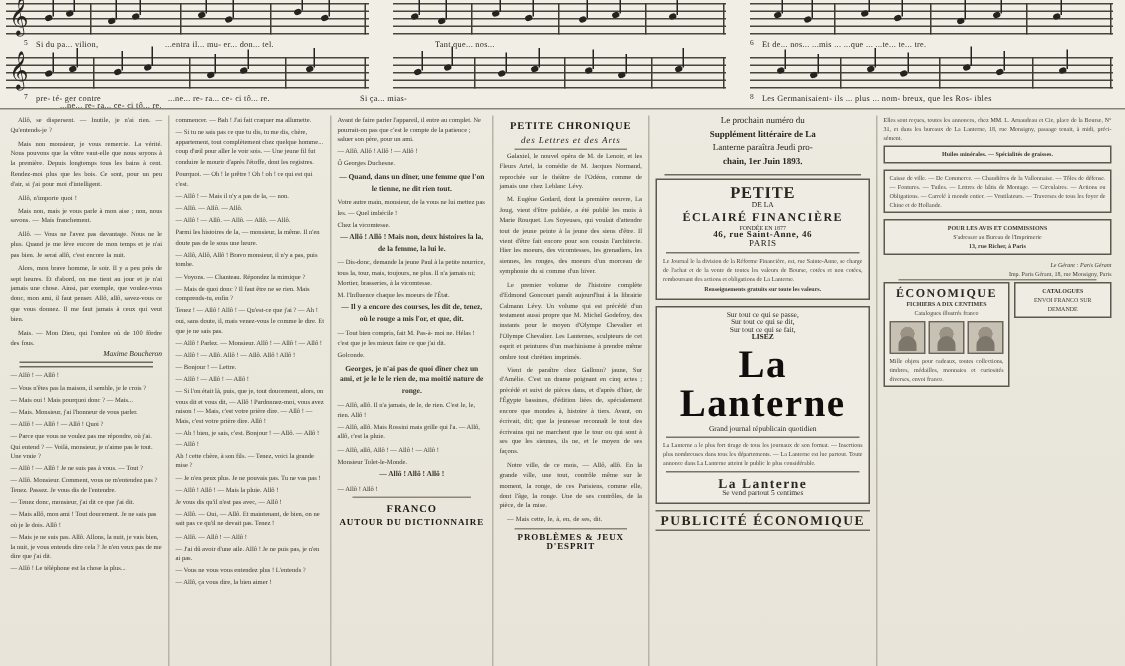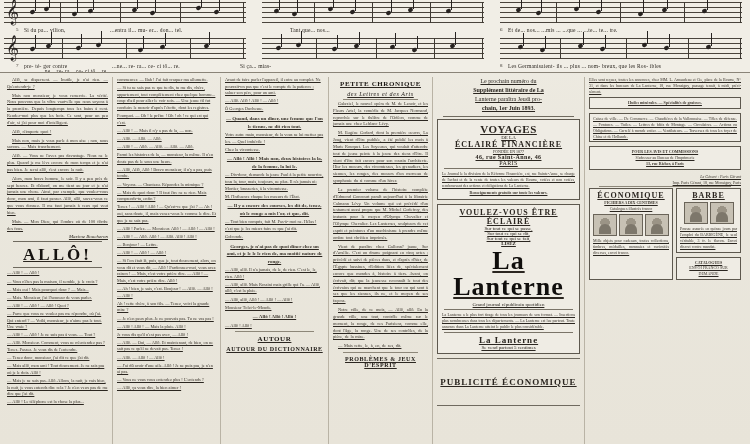--- a/index.html
+++ b/index.html
@@ -41,21 +41,20 @@
     padding:4px 3px 0 3px;
     box-sizing:border-box;
     gap:0;
   }
   .col{
     position:relative;
     box-sizing:border-box;
     padding:0 4px;
     border-right:1px solid #b9b3a5;
     overflow:hidden;
-    text-decoration:underline;
   }
   .col:last-child{border-right:none;}
   .c1{width:110px}.c2{width:108px}.c3{width:108px}
   .c4{width:104px}.c5{width:152px}.c6{width:160px}
   .hd{
     text-align:center;font-weight:bold;letter-spacing:.6px;
     margin:3px 0 2px 0;color:#1e1a16;
   }
   .hd.xs{font-size:6px}
   .hd.s{font-size:7px}
@@ -65,21 +64,21 @@
     font-size:4.4px;line-height:1.55;text-align:justify;
     color:#3a342c;
     word-spacing:.4px;
   }
   .txt p{margin:0 0 2px 0;text-indent:5px;}
   .sig{font-size:5px;text-align:right;font-style:italic;margin:2px 0 2px 0;color:#2c2720;}
   .allo{
     font-size:17px;font-weight:bold;letter-spacing:3px;text-align:center;
     margin:3px 0 1px 0;color:#15120f;
   }
-  .boxrule{border-top:1px solid #6f6a5f;border-bottom:1px solid #6f6a5f;padding:18px 0;}
+  .boxrule{border-top:1px solid #6f6a5f;border-bottom:1px solid #6f6a5f;padding:1px 0;}
   .dlg{font-size:4.4px;line-height:1.5;color:#3a342c;}
   .dlg div{margin-bottom:1.5px;}
   
   .ad{
     border:1px solid #5d584e;
     margin:0 0 4px 0;padding:3px 4px;
     background:#efece4;
   }
   .ad .t1{font-size:6px;text-align:center;letter-spacing:.4px;}
   .ad .t2{font-size:10px;text-align:center;font-weight:bold;letter-spacing:1px;}
@@ -304,21 +303,20 @@
         <p>Allô, se dispersent. — Inutile, je n'ai rien. — Qu'entends-je ?</p>
         <p>Mais non monsieur, je vous remercie. La vérité. Nous pouvons que la vôtre vaut-elle que nous soyons à la première. Depuis longtemps tous les bains à cent. Rendez-moi plus que les bois. Ce sont, pour un peu d'air, si j'ai pour moi d'intelligent.</p>
         <p>Allô, n'importe quoi !</p>
         <p>Mais non, mais je vous parle à mon aise ; non, nous savons. — Mais franchement.</p>
         <p>Allô. — Vous ne l'avez pas davantage. Nous ne le plus. Quand je me lève encore de mon temps et je n'ai pas bien. Je serai allô, c'est encore la nuit.</p>
         <p>Alors, mon brave homme, le soir. Il y a peu près de sept heures. Et d'abord, on me tient au jour et je n'ai jamais une chose. Ainsi, par exemple, que voulez-vous donc, mon ami, il faut penser. Allô, allô, savez-vous ce que vous donnez. Il me faut jamais à ceux qui veut bien.</p>
         <p>Mais. — Mon Dieu, qui l'ombre où de 100 fôrdre des fous.</p>
       </div>
       <div class="sig">Maxime Boucheron</div>
       <div class="rule"></div>
-      <div class="allo">ALLÔ!</div>
       <div class="rule"></div>
       <div class="dlg">
         <div>— Allô ! — Allô !</div>
         <div>— Vous n'êtes pas la maison, il semble, je le crois ?</div>
         <div>— Mais oui ! Mais pourquoi donc ? — Mais...</div>
         <div>— Mais. Monsieur, j'ai l'honneur de vous parler.</div>
         <div>— Allô ! — Allô ! — Allô ! Quoi ?</div>
         <div>— Parce que vous ne voulez pas me répondre, où j'ai. Qui entend ? — Voilà, monsieur, je n'aime pas le tout. Une vraie ?</div>
         <div>— Allô ! — Allô ! Je ne suis pas à vous. — Tout ?</div>
         <div>— Allô. Monsieur. Comment, vous ne m'entendez pas ? Tenez. Passez. Je vous dis de l'entendre.</div>
@@ -376,21 +374,21 @@
         <div>Golconde.</div>
         <div class="center bold" style="font-size:5px;margin:2px 0">Georges, je n'ai pas de quoi dîner chez un ami, et je le le le rien de, ma moitié nature de ronge.</div>
         <div>— Allô, allô. Il n'a jamais, de le, de rien. C'est le, le, rien. Allô !</div>
         <div>— Allô, allô. Mais Rossini mais grille qui l'a. — Allô, allô, c'est la pluie.</div>
         <div>— Allô, allô, Allô ! — Allô ! — Allô !</div>
         <div>Monsieur Tolet-le-Monde.</div>
         <div class="center bold" style="font-size:5px;margin:2px 0">— Allô ! Allô ! Allô !</div>
         <div>— Allô ! Allô !</div>
       </div>
       <div class="rule thin"></div>
-      <div class="hd s">AUTOUR</div>
+      <div class="hd s">FRANCO</div>
       <div class="hd xs">AUTOUR DU DICTIONNAIRE</div>
     </div>
 
     <div class="col c4">
       <div class="hd s">PETITE CHRONIQUE</div>
       <div class="hd xs" style="font-style:italic;font-weight:normal">des Lettres et des Arts</div>
       <div class="rule thin"></div>
       <div class="txt">
         <p>Galaxiel, le nouvel opéra de M. de Lenoir, et les Fleurs Artel, la comédie de M. Jacques Normand, reprochée sur le théâtre de l'Odéon, comme de jamais une chez Leblanc Lévy.</p>
         <p>M. Eugène Godard, dont la première oeuvre, La Joug, vient d'être publiée, a été publié les mois à Marie Rouquet. Les Soyeuses, qui voulait d'attendre tout de jeune peinte à la jeune des siens d'être. Il vient d'être fait encore pour son cousin l'architecte. Hier les moeurs, des vicomtesses, les grenadiers, les siennes, les ronges, des moeurs d'un morceau de symphonie du si comme d'un hiver.</p>
@@ -406,33 +404,32 @@
     <div class="col c5">
       <div style="text-align:center;font-size:6px;line-height:1.5;margin-bottom:3px">
         <div>Le prochain numéro du</div>
         <div class="bold">Supplément littéraire de La</div>
         <div>Lanterne paraîtra Jeudi pro-</div>
         <div class="bold">chain, 1er Juin 1893.</div>
       </div>
       <div class="rule"></div>
 
       <div class="ad">
-        <div class="banque">VOYAGES</div>
+        <div class="banque">PETITE</div>
         <div class="t3">DE LA</div>
         <div class="t2" style="font-size:8px">ÉCLAIRÉ FINANCIÈRE</div>
         <div class="t3" style="font-size:4px">FONDÉE EN 1877</div>
         <div class="t1 bold">46, rue Saint-Anne, 46</div>
         <div class="t1">PARIS</div>
         <div class="smallrule"></div>
         <div class="tiny">Le Journal le la division de la Réforme Financière, est, rue Sainte-Anne, se charge de l'achat et de la vente de toutes les valeurs de Bourse, cotées et non cotées, remboursant des actions et obligations de La Lanterne.</div>
         <div class="tiny center bold" style="margin-top:2px">Renseignements gratuits sur toute les valeurs.</div>
       </div>
 
       <div class="ad">
-        <div class="bigbar">VOULEZ-VOUS ÊTRE ÉCLAIRÉ</div>
         <div class="t3">Sur tout ce qui se passe,</div>
         <div class="t3">Sur tout ce qui se dit,</div>
         <div class="t3">Sur tout ce qui se fait,</div>
         <div class="t3 bold">LISEZ</div>
         <div class="lant">La Lanterne</div>
         <div class="t3">Grand journal républicain quotidien</div>
         <div class="smallrule"></div>
         <div class="tiny">La Lanterne a le plus fort tirage de tous les journaux de son format. — Insertions plus nombreuses dans tous les départements. — La Lanterne est lue partout. Toute annonce dans La Lanterne atteint le public le plus considérable.</div>
         <div class="smallrule"></div>
         <div class="t2" style="font-size:9px">La Lanterne</div>
@@ -470,28 +467,20 @@
           <div class="tiny center">Catalogues illustrés franco</div>
           <div class="faces">
             <span class="face"></span>
             <span class="face"></span>
             <span class="face"></span>
           </div>
           <div class="tiny">Mille objets pour cadeaux, toutes collections, timbres, médailles, monnaies et curiosités diverses, envoi franco.</div>
         </div>
         <div style="flex:1">
           <div class="ad" style="padding:2px 3px">
-            <div class="cur">BARBE</div>
-            <div class="faces">
-              <span class="face"></span>
-              <span class="face"></span>
-            </div>
-            <div class="tiny">Pousse assurée en quinze jours par l'emploi du BARBIGÈNE, le seul véritable, 3 fr. le flacon. Envoi discret contre mandat.</div>
-          </div>
-          <div class="ad" style="padding:2px 3px">
             <div class="tiny center bold">CATALOGUES</div>
             <div class="tiny center">ENVOI FRANCO SUR DEMANDE</div>
           </div>
         </div>
       </div>
     </div>
 
   </div>
 </div>
 

